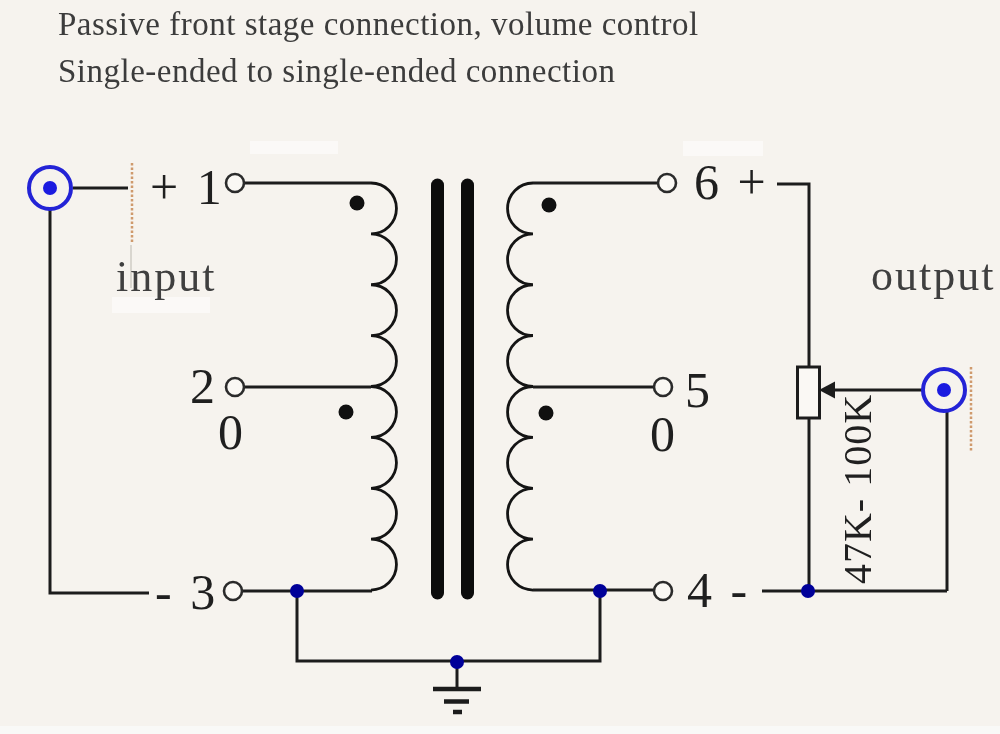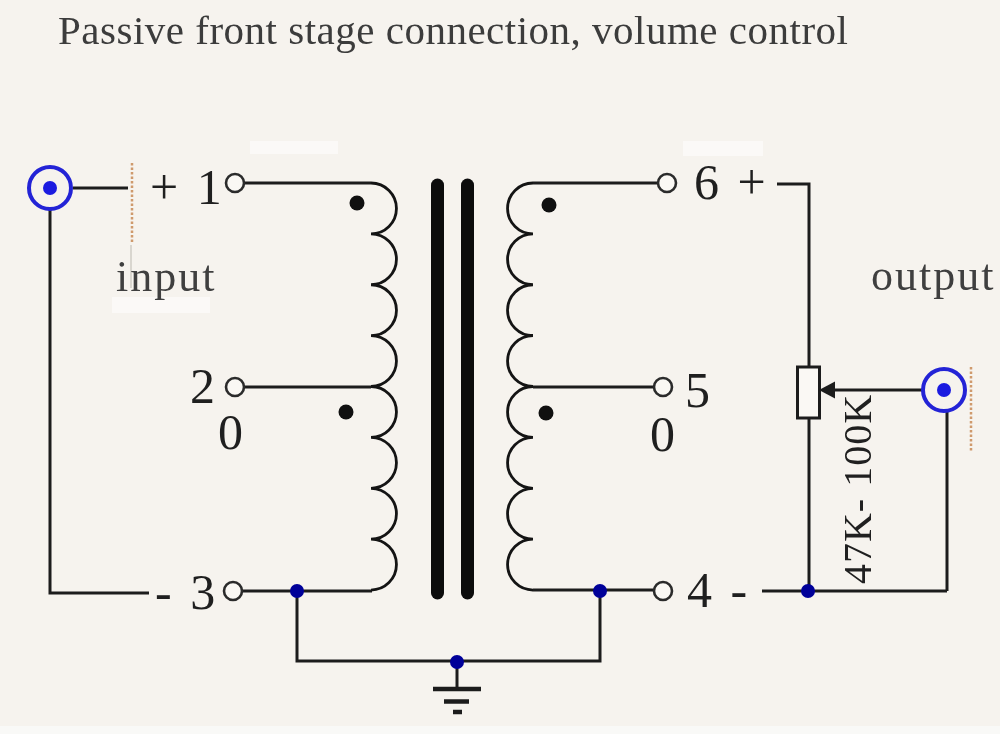--- a/index.html
+++ b/index.html
@@ -7,36 +7,37 @@
     position:relative;
     width:1000px;height:734px;
     background:#f6f3ee;
     overflow:hidden;
     font-family:"Liberation Serif", serif;
   }
   .title-line{
     position:absolute;
     left:58px;
     color:#3c3c3c;
-    font-size:41px;
+    font-size:33px;
     letter-spacing:0.5px;
     white-space:nowrap;
     font-family:"Liberation Serif", serif;
   }
   #title1{top:6px;}
   #title2{top:53px;}
   svg.circuit{position:absolute;left:0;top:0;}
   .botband{position:absolute;left:0;bottom:0;width:1000px;height:8px;background:#fafaf7;opacity:.9;}
 </style>
 </head>
 <body>
 
 <div class="stage">
 
   <div id="title1" class="title-line">Passive front stage connection, volume control</div>
+  <div id="title2" class="title-line">Single-ended to single-ended connection</div>
 
   <svg class="circuit" width="1000" height="734" viewBox="0 0 1000 734">
 
     <rect x="250" y="141" width="88" height="13" fill="#ffffff" opacity="0.5"></rect>
     <rect x="683" y="141" width="80" height="15" fill="#ffffff" opacity="0.5"></rect>
     <rect x="112" y="297" width="98" height="16" fill="#ffffff" opacity="0.5"></rect>
     <path d="M132 163 V243" stroke="#cf9a6d" stroke-width="2.5" stroke-dasharray="2.5 2" fill="none"></path>
     <path d="M131 245 V288" stroke="#cfccc5" stroke-width="1.5" fill="none"></path>
     <path d="M971 367 V452" stroke="#cf9a6d" stroke-width="2.5" stroke-dasharray="2.5 2" fill="none"></path>
 

